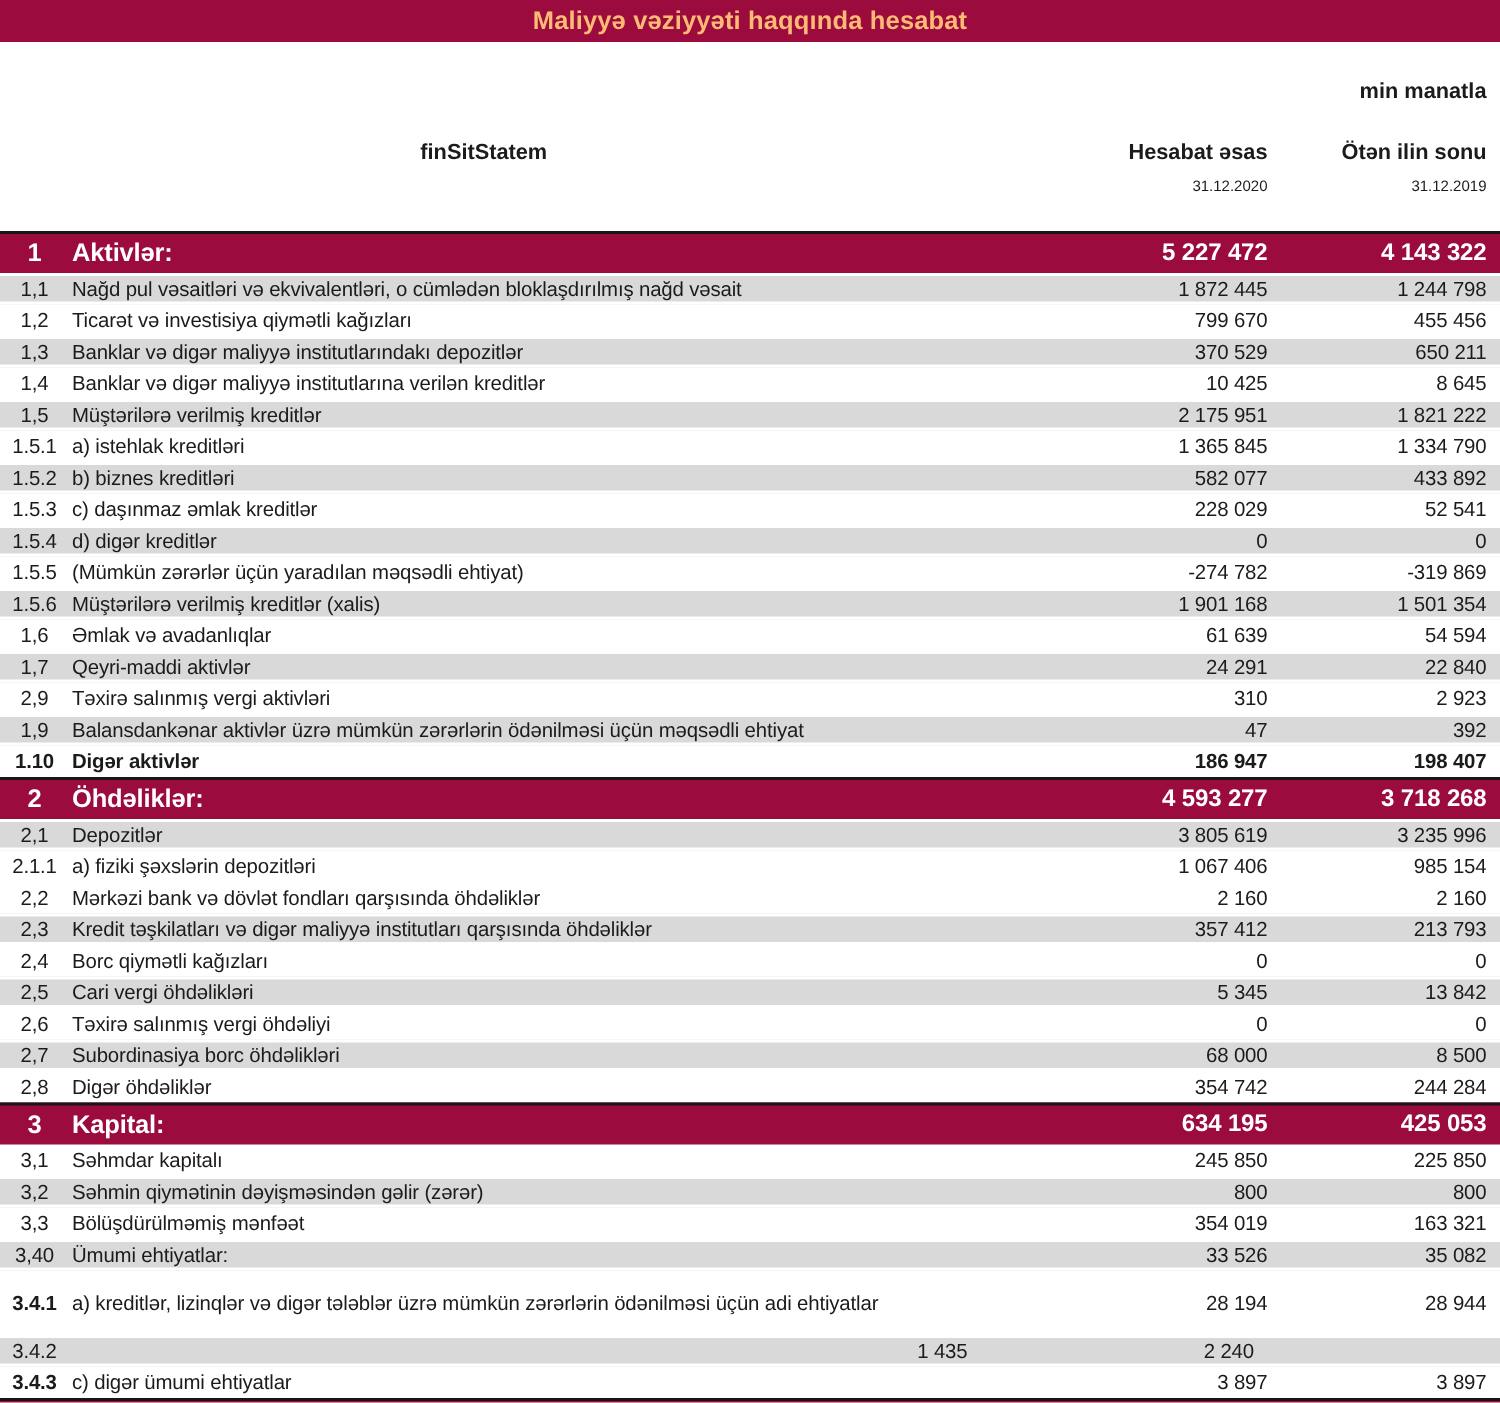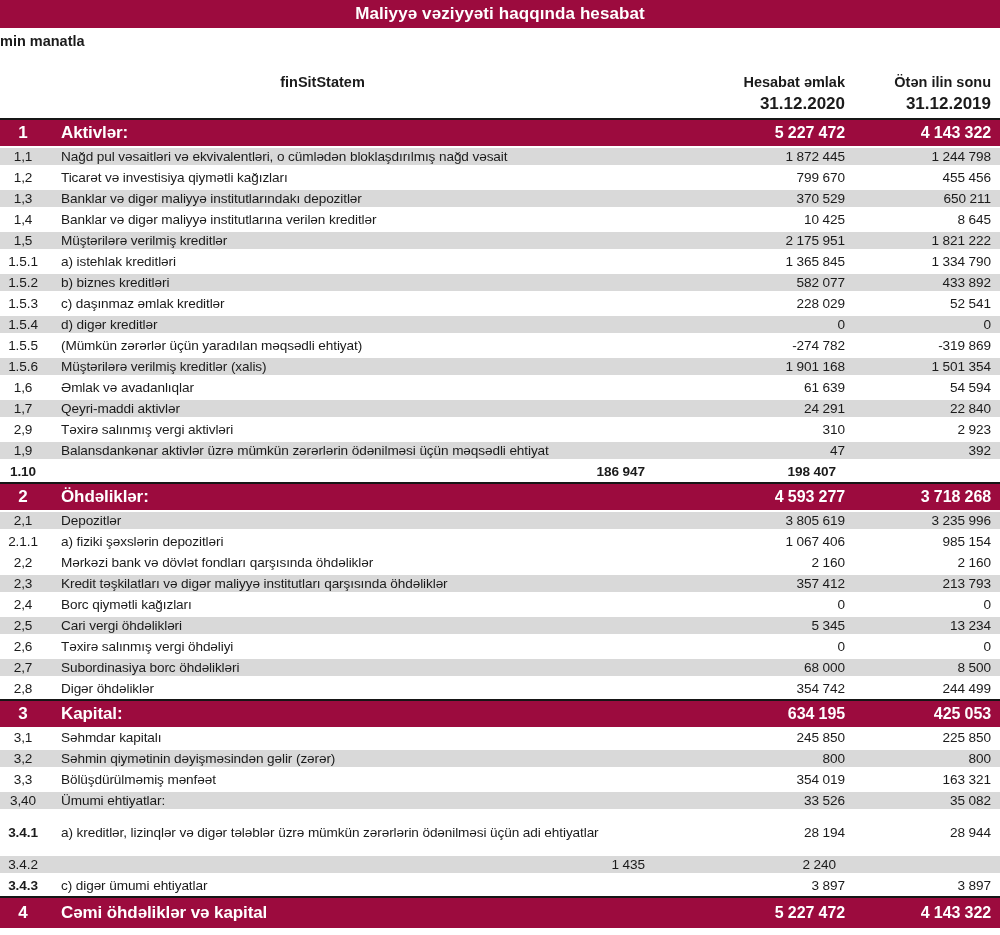--- a/index.html
+++ b/index.html
@@ -2,40 +2,40 @@
 <html style="--accent: #9C0B3E; --stripe: #D9D9D9;"><head>
 <meta charset="utf-8">
 <style>
   html,body{margin:0;padding:0;background:#fff;}
   body{
     width:1000px;height:935px;overflow:hidden;
     font-family:"Liberation Sans",sans-serif;
     color:#1b1b1b;-webkit-font-smoothing:antialiased;
   }
   .titlebar{
-    height:28px;background:var(--accent);color:#ffffff;
+    height:28px;background:var(--accent);color:#fdba74;
     display:flex;align-items:center;justify-content:center;
     font-size:17px;font-weight:bold;letter-spacing:.1px;
   }
   .unit-row{
-    margin-top:4px;height:18px;line-height:18px;
-    padding-right:9px;
+    margin-top:24px;height:18px;line-height:18px;
+    text-align:right;padding-right:9px;
     font-size:14.5px;font-weight:bold;
   }
   .grid{
     display:grid;grid-template-columns:46px 1fr 200px 155px;
     align-items:center;
   }
   .head-row{height:24px;margin-top:20px;font-size:14.5px;font-weight:bold;}
-  .date-row{height:20px;font-size:17px;font-weight:bold;padding-bottom:4px;}
+  .date-row{height:20px;font-size:10px;font-weight:normal;padding-bottom:20px;}
   .c-span{grid-column:1 / 3;text-align:center;}
   .c-v1{text-align:right;padding-right:0;}
   .c-v2{text-align:right;padding-right:9px;}
   .c-num{text-align:center;white-space:nowrap;}
-  .c-label{padding-left:2px;white-space:nowrap;margin-left:13px;}
+  .c-label{padding-left:2px;white-space:nowrap;}
   #rows{border-top:0;}
   .row{
     display:grid;grid-template-columns:46px 1fr 200px 155px;
     align-items:center;height:21px;box-sizing:border-box;
     font-size:13.6px;letter-spacing:-.1px;
   }
   .row.shaded{
     background:var(--stripe);
     border-top:2px solid #fff;border-bottom:2px solid #fff;
   }
@@ -55,21 +55,21 @@
 <body>
 
 <div class="titlebar">
   <span>Maliyyə vəziyyəti haqqında hesabat</span>
 </div>
 
 <div class="unit-row">min manatla</div>
 
 <div class="grid head-row">
   <div class="cell c-span">finSitStatem</div>
-  <div class="cell c-v1">Hesabat əmlak</div>
+  <div class="cell c-v1">Hesabat əsas</div>
   <div class="cell c-v2">Ötən ilin sonu</div>
 </div>
 
 <div class="grid date-row">
   <div class="cell c-span"></div>
   <div class="cell c-v1">31.12.2020</div>
   <div class="cell c-v2">31.12.2019</div>
 </div>
 
 <div id="rows">
@@ -164,20 +164,21 @@
       <div class="cell c-v2">2 923</div>
     </div>
     <div class="row item shaded">
       <div class="cell c-num">1,9</div>
       <div class="cell c-label">Balansdankənar aktivlər üzrə mümkün zərərlərin ödənilməsi üçün məqsədli ehtiyat</div>
       <div class="cell c-v1">47</div>
       <div class="cell c-v2">392</div>
     </div>
     <div class="row item bold">
       <div class="cell c-num">1.10</div>
+      <div class="cell c-label">Digər aktivlər</div>
       <div class="cell c-v1">186 947</div>
       <div class="cell c-v2">198 407</div>
     </div>
     <div class="row section-bar">
       <div class="cell c-num">2</div>
       <div class="cell c-label">Öhdəliklər:</div>
       <div class="cell c-v1">4 593 277</div>
       <div class="cell c-v2">3 718 268</div>
     </div>
     <div class="row item shaded">
@@ -207,39 +208,39 @@
     <div class="row item">
       <div class="cell c-num">2,4</div>
       <div class="cell c-label">Borc qiymətli kağızları</div>
       <div class="cell c-v1">0</div>
       <div class="cell c-v2">0</div>
     </div>
     <div class="row item shaded">
       <div class="cell c-num">2,5</div>
       <div class="cell c-label">Cari vergi öhdəlikləri</div>
       <div class="cell c-v1">5 345</div>
-      <div class="cell c-v2">13 234</div>
+      <div class="cell c-v2">13 842</div>
     </div>
     <div class="row item">
       <div class="cell c-num">2,6</div>
       <div class="cell c-label">Təxirə salınmış vergi öhdəliyi</div>
       <div class="cell c-v1">0</div>
       <div class="cell c-v2">0</div>
     </div>
     <div class="row item shaded">
       <div class="cell c-num">2,7</div>
       <div class="cell c-label">Subordinasiya borc öhdəlikləri</div>
       <div class="cell c-v1">68 000</div>
       <div class="cell c-v2">8 500</div>
     </div>
     <div class="row item">
       <div class="cell c-num">2,8</div>
       <div class="cell c-label">Digər öhdəliklər</div>
       <div class="cell c-v1">354 742</div>
-      <div class="cell c-v2">244 499</div>
+      <div class="cell c-v2">244 284</div>
     </div>
     <div class="row section-bar">
       <div class="cell c-num">3</div>
       <div class="cell c-label">Kapital:</div>
       <div class="cell c-v1">634 195</div>
       <div class="cell c-v2">425 053</div>
     </div>
     <div class="row item">
       <div class="cell c-num">3,1</div>
       <div class="cell c-label">Səhmdar kapitalı</div>

